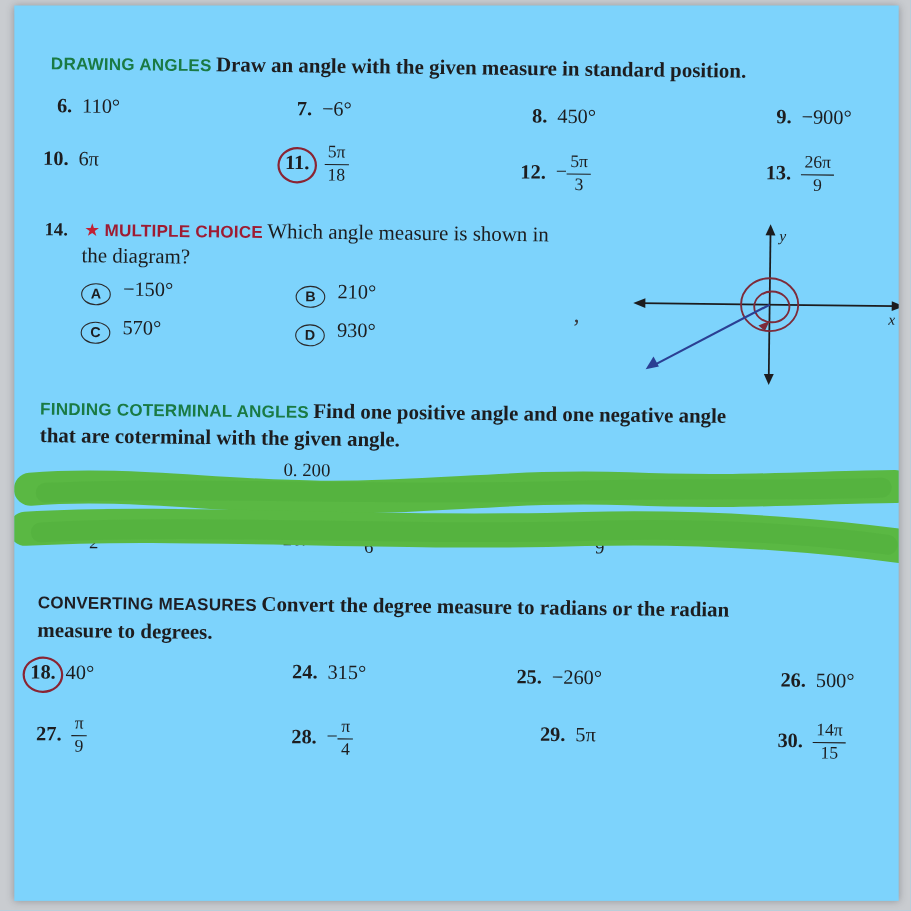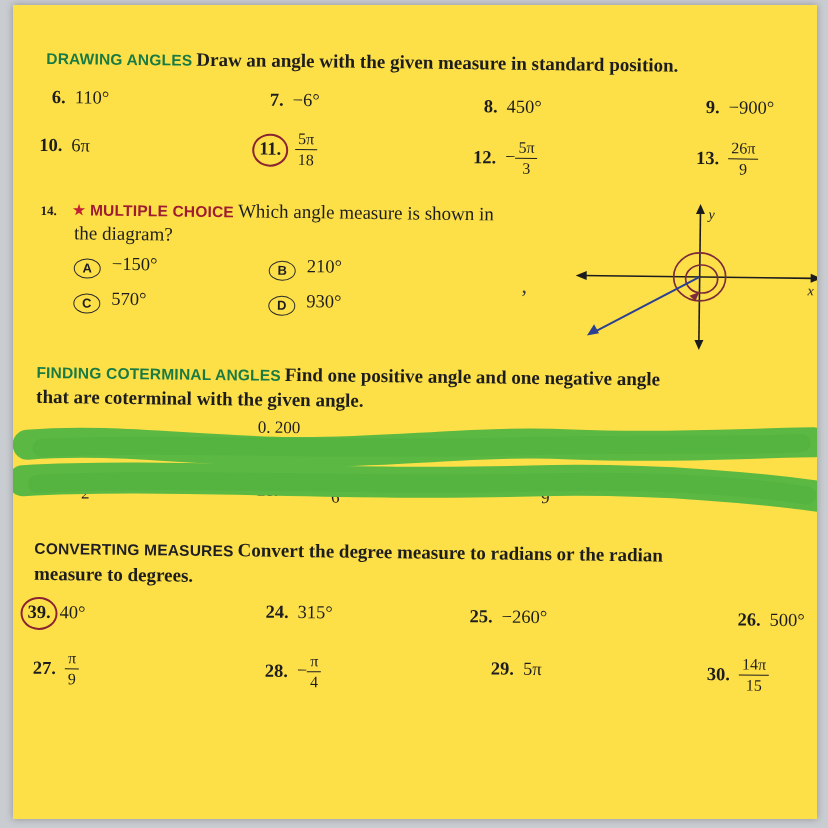--- a/index.html
+++ b/index.html
@@ -6,21 +6,21 @@
   body{
     width:828px;height:828px;
     background:#c9ccd0;
     font-family:"Liberation Serif", serif;
     color:#1d1d1f;
     overflow:hidden;
   }
   .photo{position:relative;width:828px;height:828px;overflow:hidden;}
   .page{
     position:absolute;left:13px;top:5px;right:11px;bottom:9px;
-    background:#fde047;
+    background:#7dd3fc;
     box-shadow:0 0 7px rgba(40,40,45,.35);
     overflow:hidden;
   }
   .content{
     position:absolute;inset:0;
     transform:rotate(0.7deg);
     transform-origin:45% 40%;
   }
   .abs{position:absolute;}
   .h-sans{
@@ -73,21 +73,21 @@
   .fragnum{font-weight:normal;}
   .frag-top{left:246px;top:414px;}
   .frag-b1{left:70px;top:482px;}
   .frag-b2{left:246px;top:477px;}
   .frag-b3{left:320px;top:483px;}
   .frag-b4{left:530px;top:481px;}
   .frag-b5{left:755px;top:479px;}
   
   .cv-l1{left:24px;top:536px;width:780px;}
   .cv-l2{left:24px;top:562px;}
-  .cv-r1c1{left:18px;top:596px;} .cv-r1c2{left:256px;top:598px;} .cv-r1c3{left:460px;top:600px;} .cv-r1c4{left:700px;top:600px;margin-left:28px;}
+  .cv-r1c1{left:18px;top:596px;} .cv-r1c2{left:256px;top:598px;} .cv-r1c3{left:460px;top:600px;} .cv-r1c4{left:700px;top:600px;}
   .cv-r2c1{left:24px;top:648px;} .cv-r2c2{left:256px;top:648px;} .cv-r2c3{left:482px;top:652px;} .cv-r2c4{left:698px;top:646px;}
   .axis-label{font-family:"Liberation Serif",serif;font-style:italic;font-size:14px;fill:#1d1d1f;}
 </style>
 </head>
 <body>
 
 <div class="photo">
   <div class="page">
     <div class="content">
 
@@ -117,21 +117,21 @@
         <span class="frac"><span class="ftop">5π</span><span class="fbot">18</span></span>
       </div>
       <div class="abs prob r2c3">
         <span class="pnum">12.</span><span class="sign">−</span><span class="frac"><span class="ftop">5π</span><span class="fbot">3</span></span>
       </div>
       <div class="abs prob r2c4">
         <span class="pnum">13.</span><span class="frac"><span class="ftop">26π</span><span class="fbot">9</span></span>
       </div>
 
       <div class="abs mc-l1">
-        <span class="pnum" style="font-size:13px;">14.</span><span class="star">★</span><span class="h-sans h-red">MULTIPLE CHOICE</span>
+        <span class="pnum" style="font-size:17px;">14.</span><span class="star">★</span><span class="h-sans h-red">MULTIPLE CHOICE</span>
         <span class="qtext">Which angle measure is shown in</span>
       </div>
       <div class="abs qtext mc-l2">the diagram?</div>
 
       <div class="abs opt optA">
         <span class="opt-letter">A</span><span>−150°</span>
       </div>
       <div class="abs opt optB">
         <span class="opt-letter">B</span><span>210°</span>
       </div>
@@ -183,21 +183,21 @@
         <path d="M 26 78 C 180 68, 360 78, 540 70 C 660 66, 750 74, 796 80" fill="none" stroke="#4fae3b" stroke-width="18" stroke-linecap="round" opacity="0.45"></path>
       </svg>
 
       <div class="abs cv-l1">
         <span class="h-sans h-black">CONVERTING MEASURES</span>
         <span class="instr">Convert the degree measure to radians or the radian</span>
       </div>
       <div class="abs instr cv-l2">measure to degrees.</div>
 
       <div class="abs prob cv-r1c1">
-        <span class="circled"><span class="pnum">39.</span></span><span>40°</span>
+        <span class="circled"><span class="pnum">18.</span></span><span>40°</span>
       </div>
       <div class="abs prob cv-r1c2">
         <span class="pnum">24.</span><span>315°</span>
       </div>
       <div class="abs prob cv-r1c3">
         <span class="pnum">25.</span><span>−260°</span>
       </div>
       <div class="abs prob cv-r1c4">
         <span class="pnum">26.</span><span>500°</span>
       </div>

